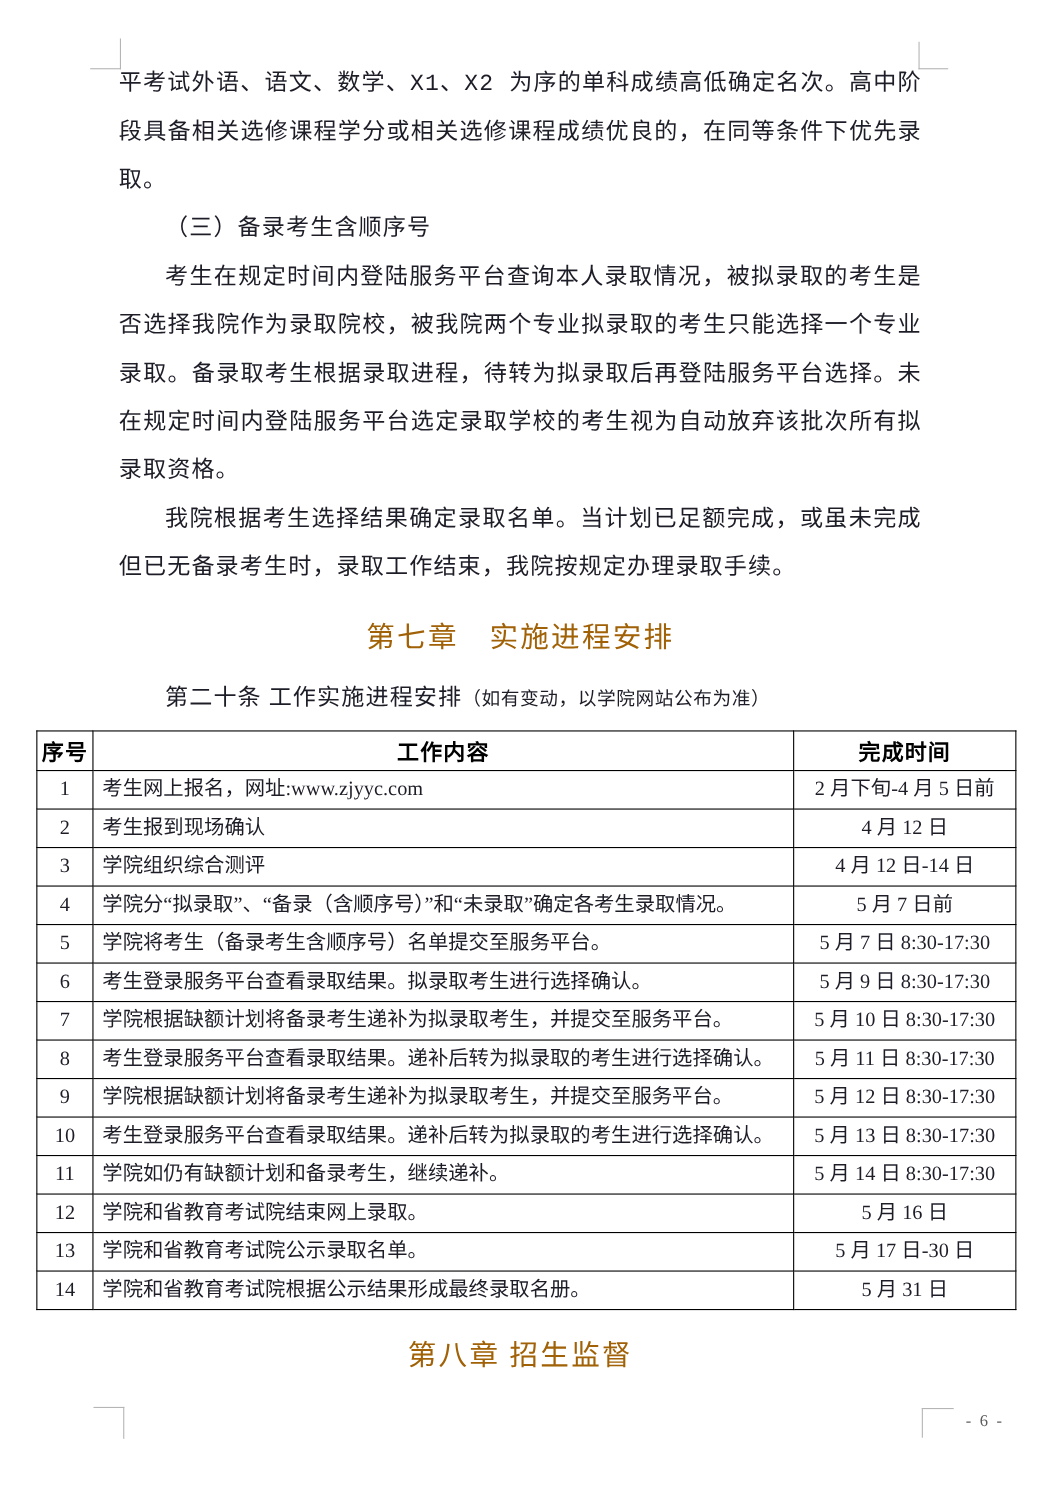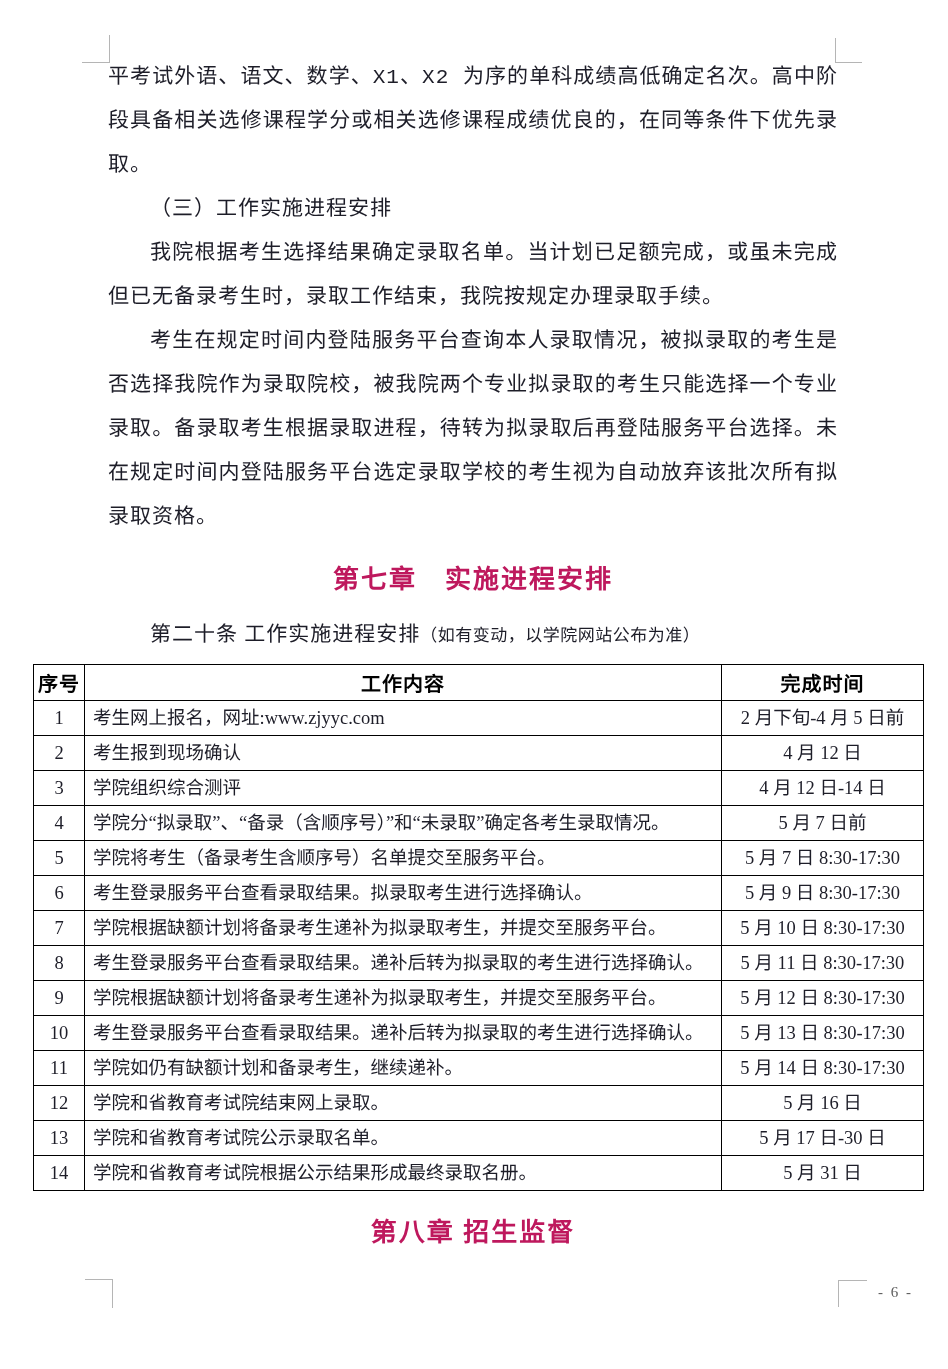--- a/index.html
+++ b/index.html
@@ -29,22 +29,22 @@
     font-size: 21px;
     line-height: 44px;
     letter-spacing: 1px;
     text-align: justify;
     font-family: Liberation Mono, monospace;
   }
   p.indent { text-indent: 2em; }
 
   h2.chapter {
     font-size: 26px;
-    font-weight: bold;
-    color: #be185d;
+    font-weight: normal;
+    color: #a16207;
     text-align: center;
     letter-spacing: 2px;
     line-height: 40px;
   }
   h2.chapter7 { margin-top: 20px; margin-bottom: 12px; }
   h2.chapter8 { margin-top: 22px; margin-bottom: 4px; }
 
   p.article-line {
     font-size: 21px;
     line-height: 44px;
@@ -101,25 +101,25 @@
 
   <span class="crop tl"></span>
   <span class="crop tr"></span>
   <span class="crop bl"></span>
   <span class="crop br"></span>
 
   <div class="content">
 
     <p class="body">平考试外语、语文、数学、X1、X2 为序的单科成绩高低确定名次。高中阶段具备相关选修课程学分或相关选修课程成绩优良的，在同等条件下优先录取。</p>
 
-    <p class="body indent">（三）工作实施进程安排</p>
+    <p class="body indent">（三）备录考生含顺序号</p>
+
+    <p class="body indent">考生在规定时间内登陆服务平台查询本人录取情况，被拟录取的考生是否选择我院作为录取院校，被我院两个专业拟录取的考生只能选择一个专业录取。备录取考生根据录取进程，待转为拟录取后再登陆服务平台选择。未在规定时间内登陆服务平台选定录取学校的考生视为自动放弃该批次所有拟录取资格。</p>
 
     <p class="body indent">我院根据考生选择结果确定录取名单。当计划已足额完成，或虽未完成但已无备录考生时，录取工作结束，我院按规定办理录取手续。</p>
-
-    <p class="body indent">考生在规定时间内登陆服务平台查询本人录取情况，被拟录取的考生是否选择我院作为录取院校，被我院两个专业拟录取的考生只能选择一个专业录取。备录取考生根据录取进程，待转为拟录取后再登陆服务平台选择。未在规定时间内登陆服务平台选定录取学校的考生视为自动放弃该批次所有拟录取资格。</p>
 
     <h2 class="chapter chapter7">第七章　实施进程安排</h2>
 
     <p class="article-line"><span>第二十条 工作实施进程安排</span><span class="article-note">（如有变动，以学院网站公布为准）</span></p>
 
     <table class="schedule">
       <colgroup>
         <col class="w-no">
           <col class="w-task">
           <col class="w-time">

